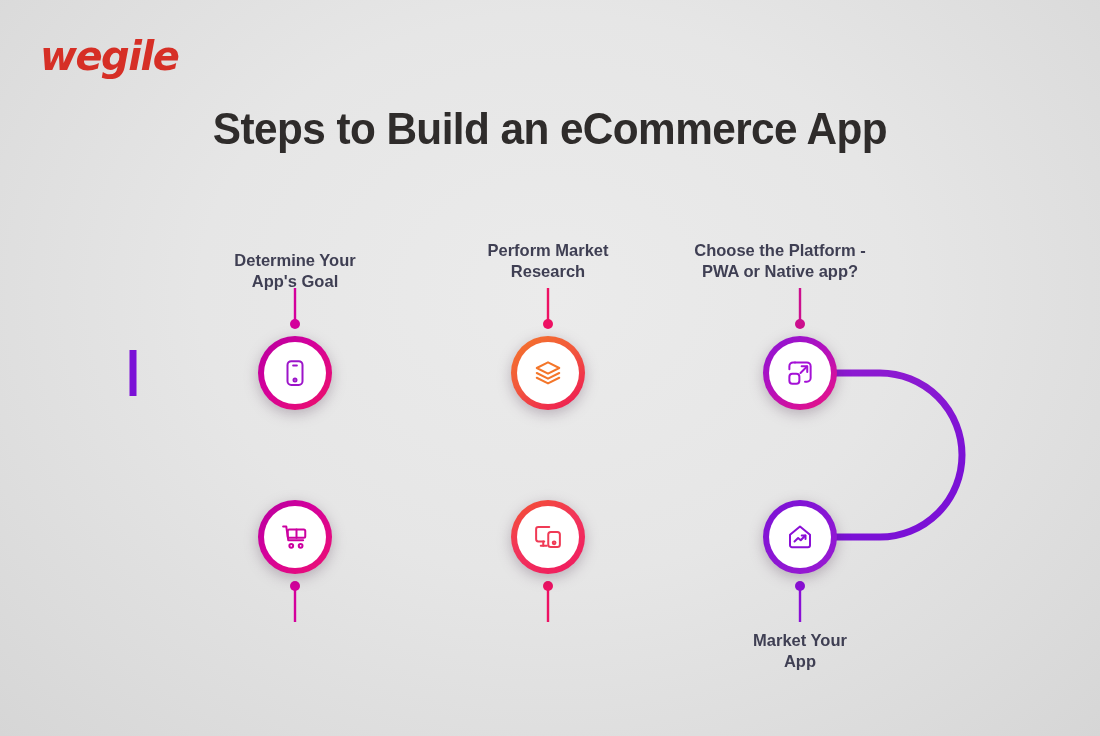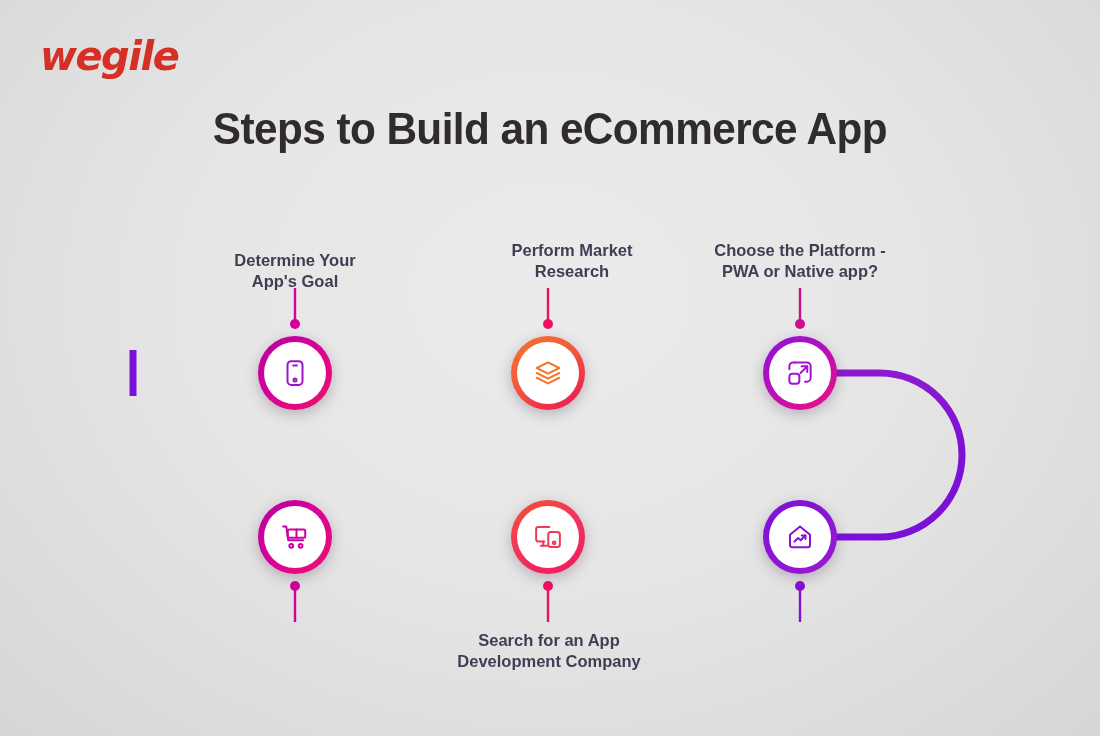--- a/index.html
+++ b/index.html
@@ -229,21 +229,21 @@
       <svg width="30" height="30" viewBox="0 0 24 24" fill="none" stroke="#8a0fd6" stroke-width="1.6" stroke-linecap="round" stroke-linejoin="round">
         <path d="M4 10.2 12 3.6l8 6.6v8.4a1.6 1.6 0 0 1-1.6 1.6H5.6A1.6 1.6 0 0 1 4 18.6z"></path>
         <polyline points="7.6,15.6 10.5,12.8 12.6,14.6 16.2,10.8"></polyline>
         <polyline points="13.4,10.8 16.4,10.8 16.4,13.6"></polyline>
       </svg>
     </div>
   </div>
 
   <div class="label" style="left:175px; top:240px; width:240px;margin-top:10px;">Determine Your
 App's Goal</div>
-  <div class="label" style="left:452px; top:240px; width:240px;">Perform Market
+  <div class="label" style="left:428px; top:240px; width:240px;">Perform Market
 Research</div>
-  <div class="label" style="left:670px; top:240px; width:260px;">Choose the Platform -
+  <div class="label" style="left:650px; top:240px; width:260px;">Choose the Platform -
 PWA or Native app?</div>
 
-  <div class="label" style="left:424px; top:630px; width:250px;">Search for an App
-Development Company</div>
+  <div class="label" style="left:680px; top:630px; width:240px;">Market Your
+App</div>
 
 </div>
 
 </body></html>

